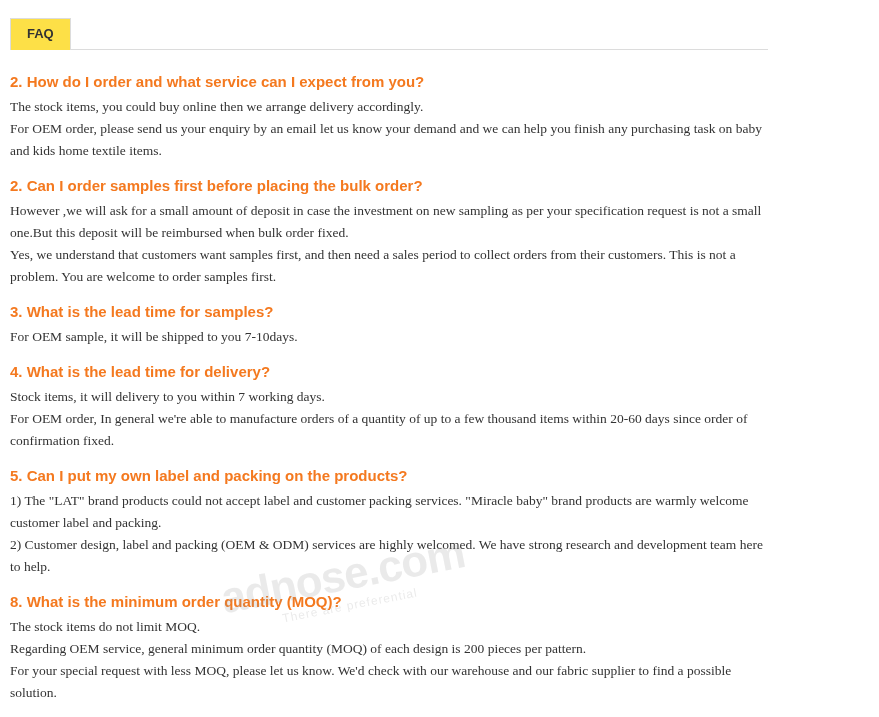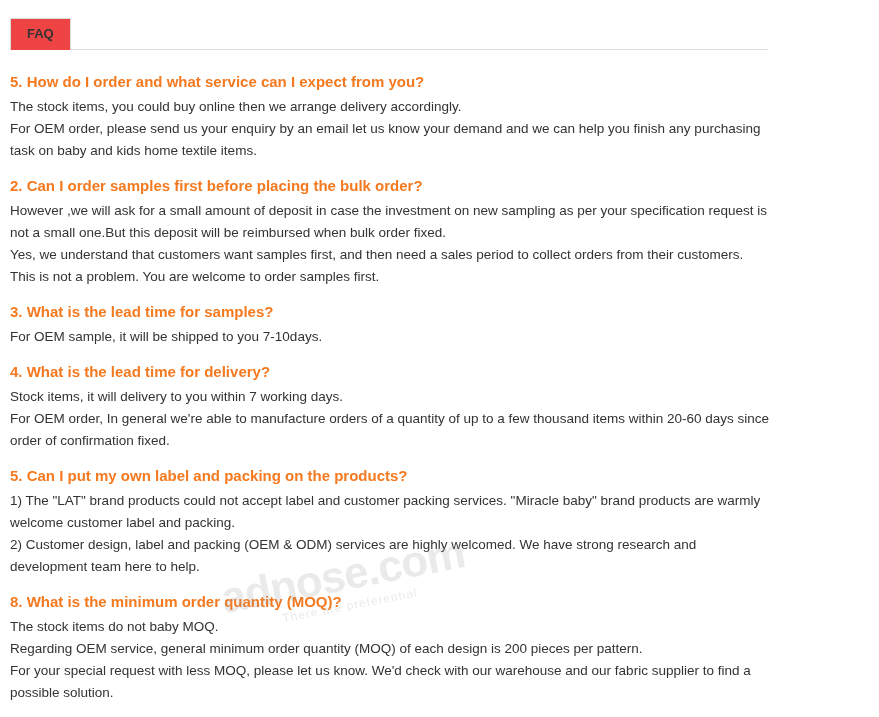--- a/index.html
+++ b/index.html
@@ -33,21 +33,21 @@
   }
   .tab {
     display: inline-block;
     box-sizing: border-box;
     height: 32px;
     line-height: 30px;
     padding: 0 16px;
     font-size: 13px;
     font-weight: bold;
     color: #333333;
-    background: #ef4444;
+    background: #fde047;
     border: 1px solid #dcdcdc;
     border-bottom: none;
     position: relative;
     top: 0px;
   }
 
   
   .faq {
     margin: 0 0 0 10px;
     width: 760px;
@@ -65,20 +65,21 @@
     padding-top: 6px;
   }
   .faq-a {
     font-size: 13.5px;
     color: #333333;
     line-height: 22px;
     margin: 0;
   }
   .faq-a .line {
     display: block;
+    font-family: Liberation Serif, serif;
   }
 
   
   .watermark {
     position: absolute;
     left: 222px;
     top: 527px;
     width: 330px;
     height: 80px;
     pointer-events: none;
@@ -110,21 +111,21 @@
 
   <div class="tabbar">
     <div class="tab">
       <span>FAQ</span>
     </div>
   </div>
 
   <div class="faq">
 
     <div class="faq-item">
-      <div class="faq-q">5. How do I order and what service can I expect from you?</div>
+      <div class="faq-q">2. How do I order and what service can I expect from you?</div>
       <div class="faq-a">
         <span class="line">The stock items, you could buy online then we arrange delivery accordingly.</span>
         <span class="line">For OEM order, please send us your enquiry by an email let us know your demand and we can help you finish any purchasing task on baby and kids home textile items.</span>
       </div>
     </div>
 
     <div class="faq-item">
       <div class="faq-q">2. Can I order samples first before placing the bulk order?</div>
       <div class="faq-a">
         <span class="line">However ,we will ask for a small amount of deposit in case the investment on new sampling as per your specification request is not a small one.But this deposit will be reimbursed when bulk order fixed.</span>
@@ -151,21 +152,21 @@
       <div class="faq-q">5. Can I put my own label and packing on the products?</div>
       <div class="faq-a">
         <span class="line">1) The "LAT" brand products could not accept label and customer packing services. "Miracle baby" brand  products are warmly welcome customer label and packing.</span>
         <span class="line">2) Customer design, label and packing (OEM &amp; ODM) services are highly welcomed. We have strong research and development team here to help.</span>
       </div>
     </div>
 
     <div class="faq-item">
       <div class="faq-q">8. What is the minimum order quantity (MOQ)?</div>
       <div class="faq-a">
-        <span class="line">The stock items do not baby MOQ.</span>
+        <span class="line">The stock items do not limit MOQ.</span>
         <span class="line">Regarding OEM service, general minimum order quantity (MOQ) of each design is 200 pieces per pattern.</span>
         <span class="line">For your special request with less MOQ, please let us know. We'd check with our warehouse and our fabric supplier to find a possible solution.</span>
       </div>
     </div>
 
   </div>
 
   <div class="watermark">
     <div class="wm-main">adnose.com</div>
     <div class="wm-sub">There are preferential</div>

